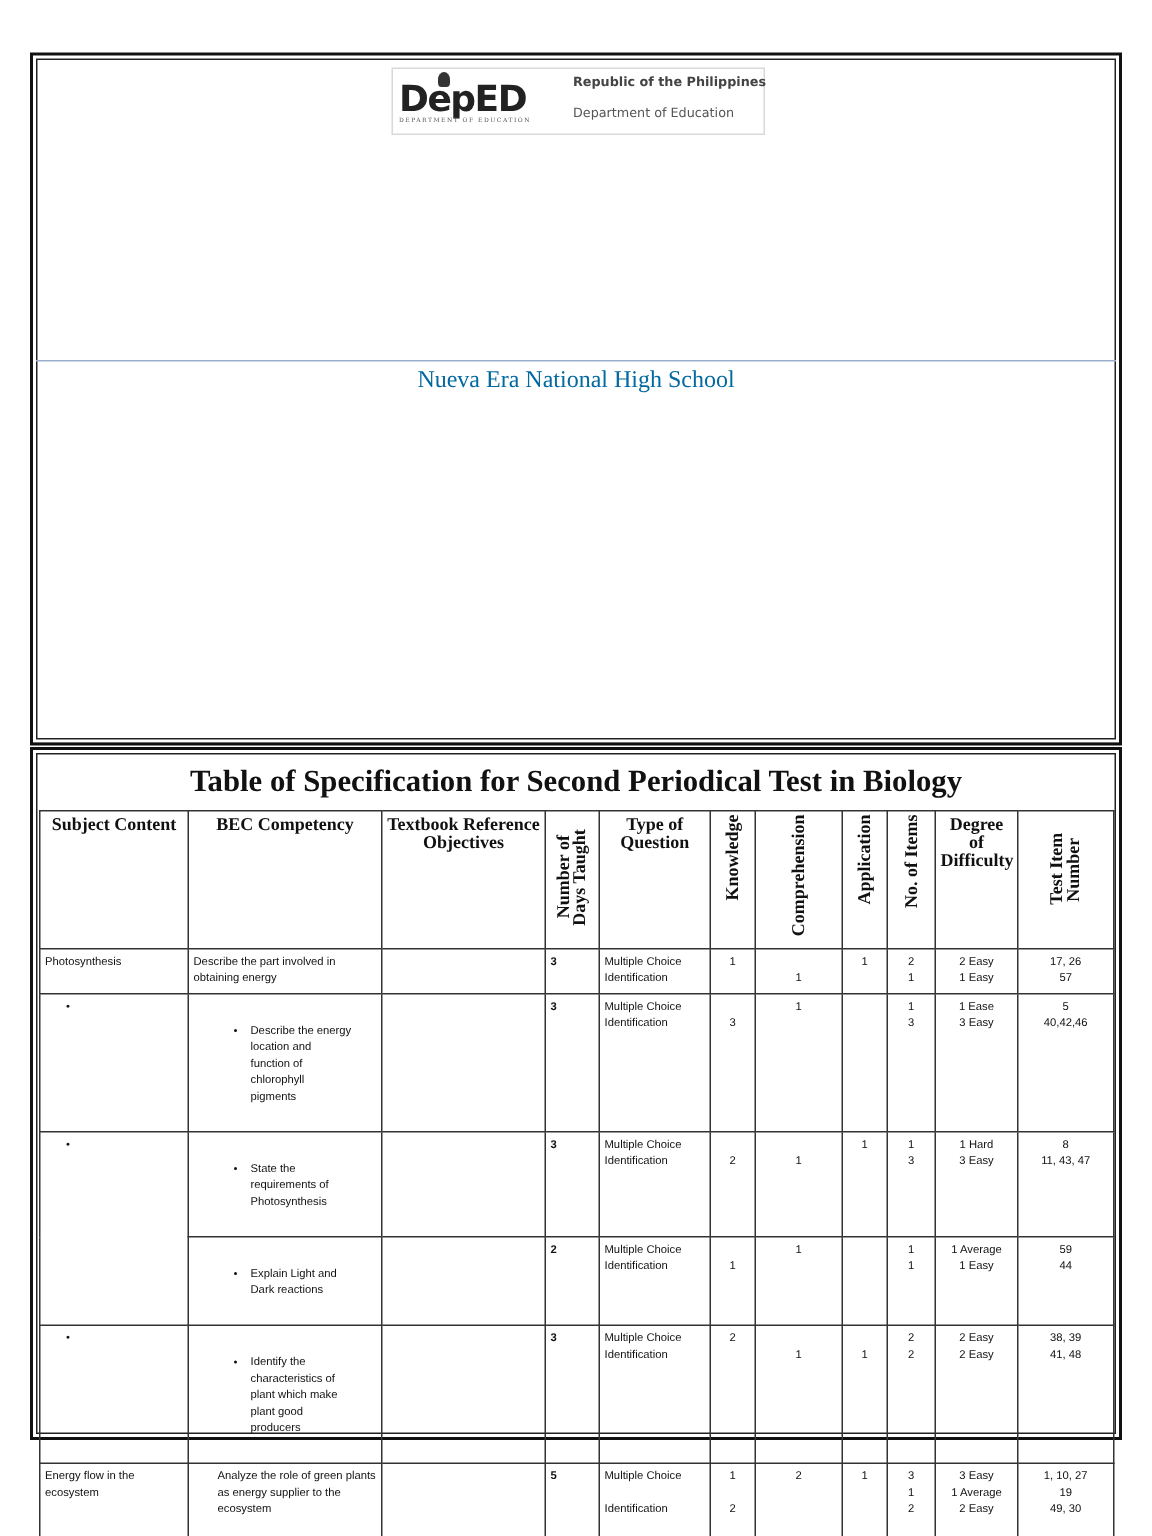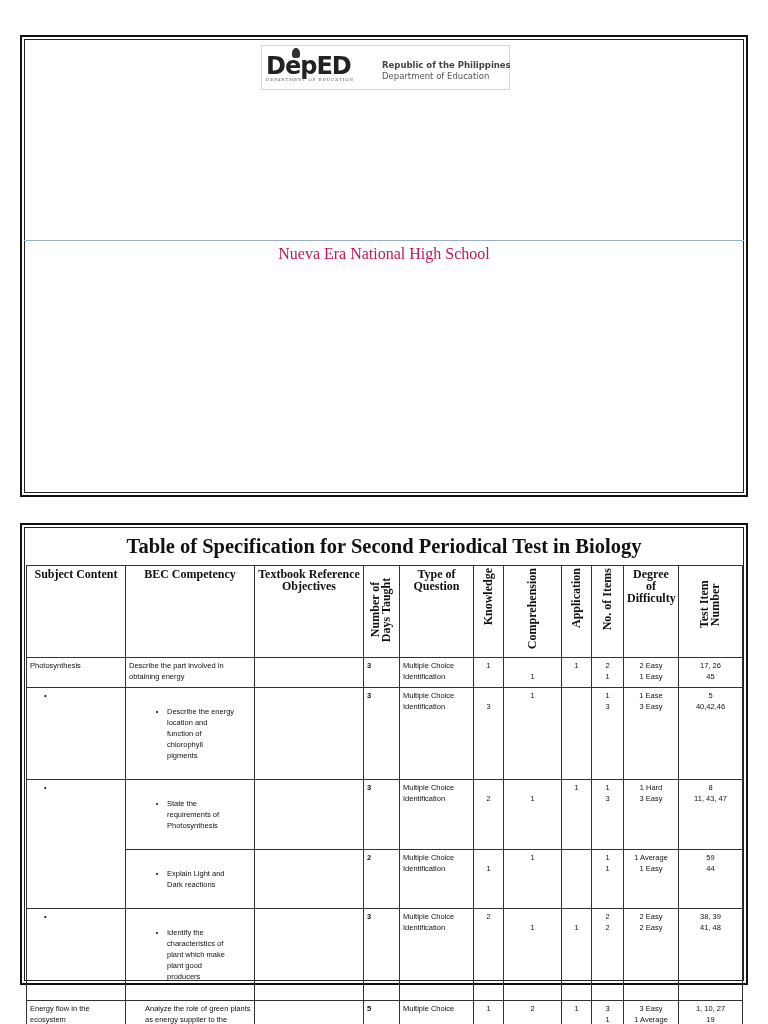--- a/index.html
+++ b/index.html
@@ -1,34 +1,34 @@
 <!DOCTYPE html>
 <html><head>
 <meta charset="utf-8">
 <style>
   html, body { margin:0; padding:0; background:#ffffff; }
   body { width:768px; height:1024px; position:relative; overflow:hidden; font-family:"Liberation Sans", sans-serif; color:#111; }
 
   .slide { position:absolute; left:20px; width:728px; background:#fff;
            border:2px solid #111; box-shadow: inset 0 0 0 2px #fff, inset 0 0 0 3px #222; box-sizing:border-box; }
   #slide1 { top:20px; height:462px;margin-top:15px; }
-  #slide2 { top:523px; height:462px; }
+  #slide2 { top:498px; height:462px; }
 
   
   .logo { position:absolute; left:239px; top:8px; width:247px; height:43px; border:1px solid #d8d8d8; background:#fff; }
   .logo .mark { position:absolute; left:4px; top:4px; width:112px; height:34px; }
   .logo .mark .word { position:absolute; left:0; top:2px; font-family:"DejaVu Sans", sans-serif; font-weight:bold; font-size:24px; letter-spacing:-1px; color:#222; }
   .logo .mark .sub { position:absolute; left:0; top:27px; font-family:"DejaVu Serif", serif; font-size:4px; letter-spacing:1px; color:#555; white-space:nowrap; }
   .logo .torch { position:absolute; left:26px; top:-2px; width:8px; height:10px; background:#333; border-radius:50% 50% 30% 30%; }
-  .logo .txt1 { position:absolute; left:120px; top:14px; font-family:"DejaVu Sans", sans-serif; font-weight:bold; font-size:8.5px; color:#444; white-space:nowrap; }
+  .logo .txt1 { position:absolute; left:120px; top:4px; font-family:"DejaVu Sans", sans-serif; font-weight:bold; font-size:8.5px; color:#444; white-space:nowrap; }
   .logo .txt2 { position:absolute; left:120px; top:25px; font-family:"DejaVu Sans", sans-serif; font-size:8.5px; color:#555; white-space:nowrap; }
 
   .title1 { position:absolute; left:0; right:0; top:126px; text-align:center; font-family:"Liberation Serif", serif; font-size:31px; line-height:40px; color:#111; letter-spacing:-0.3px; }
   .divider { position:absolute; left:2px; right:2px; top:203px; height:1px; background:#9aaecc; }
-  .subtitle1 { position:absolute; left:0; right:0; top:208px; text-align:center; font-family:"Liberation Serif", serif; font-size:16px; color:#be185d; }
+  .subtitle1 { position:absolute; left:0; right:0; top:208px; text-align:center; font-family:"Liberation Serif", serif; font-size:16px; color:#0369a1; }
 
   .title2 { position:absolute; left:0; right:0; top:10px; text-align:center; font-family:"Liberation Serif", serif; font-weight:bold; font-size:20.5px; color:#111; }
 
   table.tos { position:absolute; left:4px; top:40px; width:716px; border-collapse:collapse; table-layout:fixed; }
   table.tos td, table.tos th { border:1px solid #333; padding:2px 3px; vertical-align:top; font-size:7.5px; line-height:11px; font-family:"Liberation Sans", sans-serif; }
   table.tos th { font-family:"Liberation Serif", serif; font-weight:bold; font-size:12px; line-height:12px; text-align:center; height:80px; }
   th.vcenter { vertical-align:middle; }
   th.vert { padding:0; vertical-align:bottom; }
   th.vert .vt { writing-mode:vertical-rl; transform:rotate(180deg); display:inline-block; text-align:center; white-space:normal; margin:0 auto 4px auto; line-height:11px; }
   td.c { text-align:center; }
@@ -113,21 +113,21 @@
         <td class="c">
             <span class="line">2</span>
             <span class="line">1</span>
           </td>
         <td class="c">
             <span class="line">2 Easy</span>
             <span class="line">1 Easy</span>
           </td>
         <td class="c">
             <span class="line">17, 26</span>
-            <span class="line">45</span>
+            <span class="line">57</span>
           </td>
       </tr>
 
       <tr style="height:36px">
         <td>
             <span class="dot">•</span>
           </td>
         <td>
             <ul class="bul">
               <li>Describe the energy location and function of chlorophyll pigments</li>

